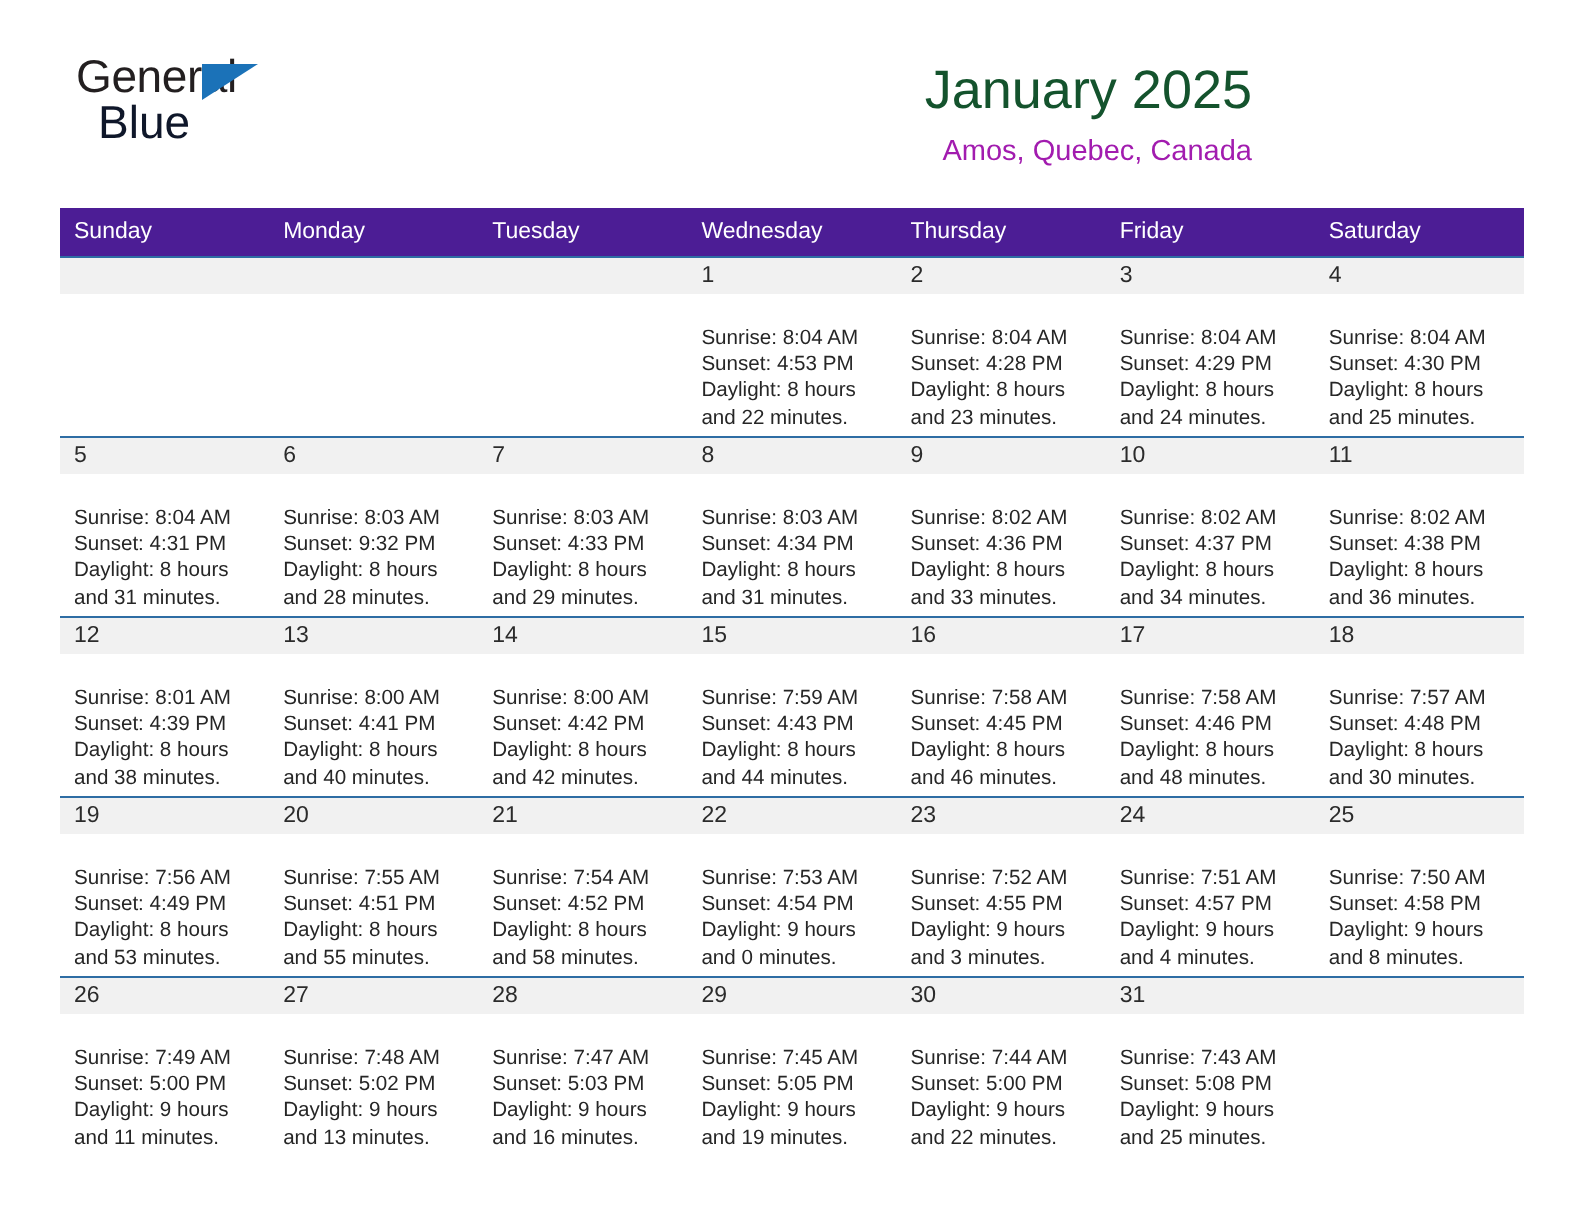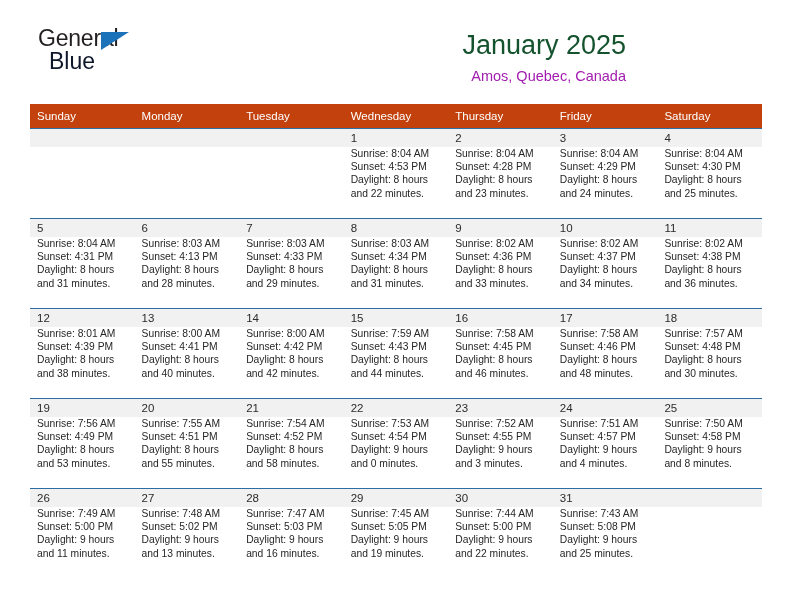--- a/index.html
+++ b/index.html
@@ -24,37 +24,37 @@
 
   .titlebox { text-align: right; padding-top: 2px; }
   .cal-title { font-size: 27px; color: #14532d; line-height: 34px; font-weight: normal; }
   .cal-sub { font-size: 14.5px; color: #a21caf; line-height: 22px; margin-top: 3px; }
 
   
   .cal { width: 732px; border-collapse: collapse; table-layout: fixed; }
   .cal col { width: 104.57px; }
 
   .dow-row th {
-    background: #c2410c; color: #ffffff; font-weight: normal;
+    background: #4c1d95; color: #ffffff; font-weight: normal;
     font-size: 11.5px; text-align: left; padding: 6px 0 6px 7px;
     height: 22px; vertical-align: middle;
   }
 
   .wk-cell {
     vertical-align: top; padding: 0;
     border-top: 1.6px solid #2e6da4;
     height: 90px;
   }
   .wk-cell.blank { border-top: 1.6px solid #2e6da4; }
   .daynum {
     background: #f1f1f1; font-size: 11.5px; color: #2b2b2b;
     padding: 3px 0 3px 7px; height: 18px; line-height: 13px;
   }
   .blank .daynum { color: transparent; }
-  .info { padding: 0 6px 0 7px; font-size: 10.3px; color: #262626; line-height: 13.2px; }
+  .info { padding: 16px 6px 0 7px; font-size: 10.3px; color: #262626; line-height: 13.2px; }
   .info div { white-space: nowrap; }
 </style>
 </head>
 <body>
 
 <div class="page">
 
   <div class="header">
     <div class="logo">
       <div class="logo-general">General</div>
@@ -143,21 +143,21 @@
               <div>Sunrise: 8:04 AM</div>
               <div>Sunset: 4:31 PM</div>
               <div>Daylight: 8 hours</div>
               <div>and 31 minutes.</div>
             </div>
           </td>
           <td class="wk-cell">
             <div class="daynum">6</div>
             <div class="info">
               <div>Sunrise: 8:03 AM</div>
-              <div>Sunset: 4:13 PM</div>
+              <div>Sunset: 9:32 PM</div>
               <div>Daylight: 8 hours</div>
               <div>and 28 minutes.</div>
             </div>
           </td>
           <td class="wk-cell">
             <div class="daynum">7</div>
             <div class="info">
               <div>Sunrise: 8:03 AM</div>
               <div>Sunset: 4:33 PM</div>
               <div>Daylight: 8 hours</div>

